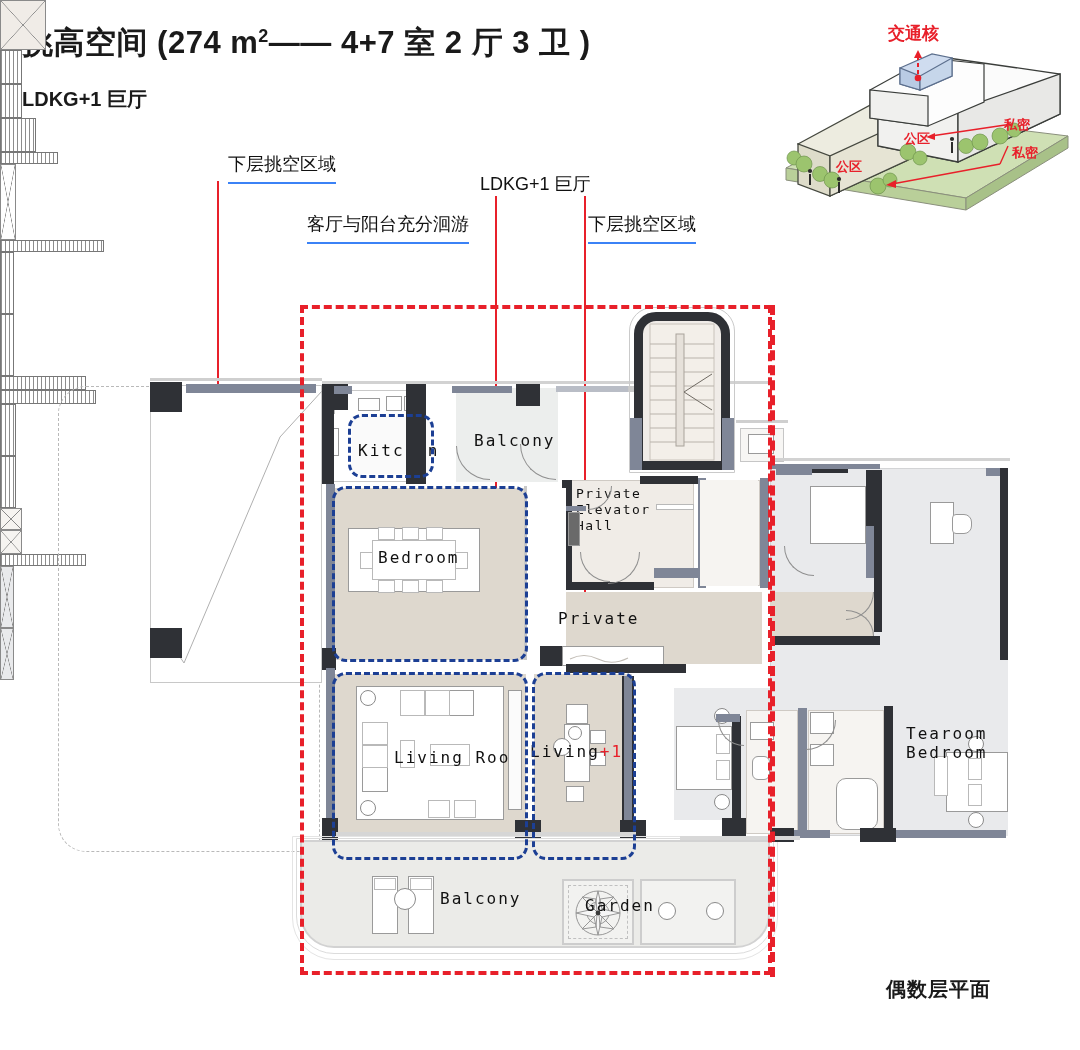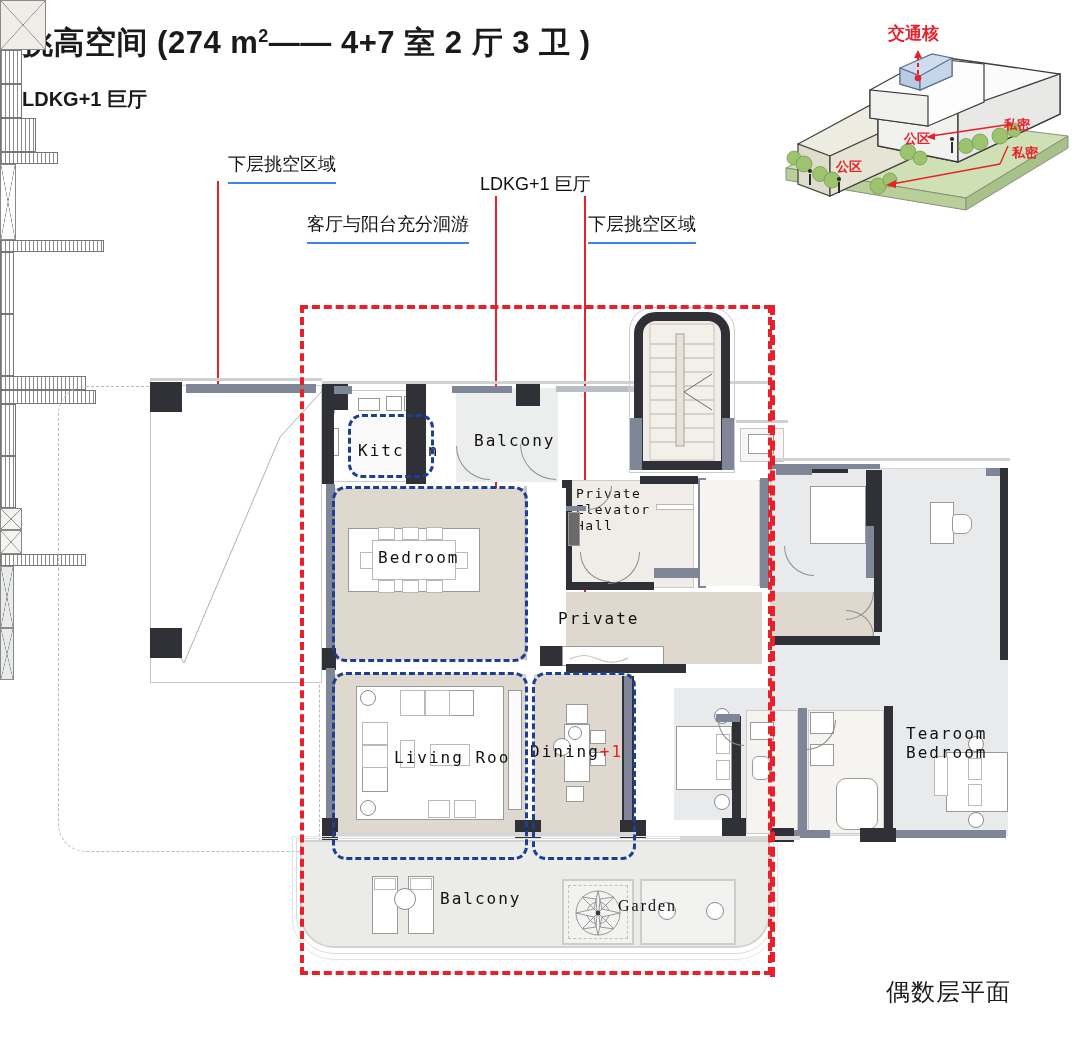--- a/index.html
+++ b/index.html
@@ -4,21 +4,21 @@
 <style>
   html,body{margin:0;padding:0;background:#ffffff;}
   body{width:1080px;height:1050px;position:relative;overflow:hidden;
        font-family:"Liberation Sans","DejaVu Sans",sans-serif;color:#1a1a1a;}
 
   
   #title-main{position:absolute;left:22px;top:22px;font-size:31px;font-weight:bold;
               letter-spacing:.5px;white-space:nowrap;}
   #title-main .sup{font-size:18px;vertical-align:super;}
   #title-sub{position:absolute;left:22px;top:86px;font-size:20px;font-weight:bold;}
-  #plan-caption{position:absolute;left:886px;top:976px;font-size:24px;font-weight:normal;
+  #plan-caption{position:absolute;left:886px;top:976px;font-size:20px;font-weight:bold;
                 letter-spacing:1px;}
 
   
   .anno{position:absolute;font-size:18px;white-space:nowrap;color:#111;}
   .anno.underline{border-bottom:2px solid #3b82f6;padding-bottom:6px;}
   .lead{position:absolute;background:#e8202a;}
   .lead.v{width:1.6px;}
   .dot{position:absolute;width:8px;height:8px;border-radius:50%;background:#e8202a;}
 
   
@@ -291,21 +291,21 @@
   <div class="wall" style="left:322px;top:818px;width:16px;height:22px;"></div>
 
   <div class="room" style="left:534px;top:674px;width:98px;height:158px;background:#ded8ce;"></div>
   <div class="furn" style="left:566px;top:704px;width:22px;height:20px;"></div>
   <div class="furn" style="left:564px;top:724px;width:26px;height:58px;"></div>
   <div class="circ" style="left:553px;top:738px;width:18px;height:18px;"></div>
   <div class="furn" style="left:590px;top:730px;width:16px;height:14px;"></div>
   <div class="furn" style="left:590px;top:752px;width:16px;height:14px;"></div>
   <div class="furn" style="left:566px;top:786px;width:18px;height:16px;"></div>
   <div class="circ" style="left:568px;top:726px;width:14px;height:14px;"></div>
-  <div class="rlabel" style="left:530px;top:742px;"><span>Dining</span><span class="plus1">+1</span></div>
+  <div class="rlabel" style="left:530px;top:742px;"><span>Living</span><span class="plus1">+1</span></div>
   <div class="wall" style="left:622px;top:676px;width:12px;height:156px;"></div>
   <div class="wall-l" style="left:624px;top:676px;width:8px;height:150px;"></div>
 
   <div class="wall" style="left:515px;top:820px;width:26px;height:18px;"></div>
   <div class="wall" style="left:620px;top:820px;width:26px;height:18px;"></div>
   <div class="thin" style="left:336px;top:832px;width:300px;height:5px;background:#d6d6d6;"></div>
 
   <div class="slab tile" style="left:300px;top:840px;width:470px;height:108px;background:#ebebe8;
        border:2px solid #d2d2d2;border-radius:0 0 34px 34px;box-sizing:border-box;"></div>
   <div class="slab" style="left:296px;top:838px;width:478px;height:116px;border:1px solid #dcdcdc;border-radius:0 0 38px 38px;box-sizing:border-box;"></div>
@@ -335,21 +335,21 @@
         <path d="M44 10 L29 25 L30 12 Z"></path>
       <path d="M12 42 L27 27 L26 40 Z"></path>
         <path d="M44 42 L29 27 L30 40 Z"></path>
     </g>
     <circle cx="28" cy="26" r="2.4" fill="#3a3a3a"></circle>
   </svg>
   <div class="slab" style="left:640px;top:879px;width:96px;height:66px;border:2px solid #cdcdcd;background:#f2f2f0;box-sizing:border-box;"></div>
   <div class="hatch" style="left:672px;top:896px;width:36px;height:34px;"></div>
   <div class="circ" style="left:658px;top:902px;width:18px;height:18px;"></div>
   <div class="circ" style="left:706px;top:902px;width:18px;height:18px;"></div>
-  <div class="rlabel" style="left:618px;top:896px;font-family:Liberation Serif, serif;">Garden</div>
+  <div class="rlabel" style="left:585px;top:896px;">Garden</div>
 
   <div class="room" style="left:770px;top:468px;width:238px;height:368px;background:#e9eaec;border:1px solid #d3d4d6;"></div>
 
   <div class="room" style="left:772px;top:470px;width:98px;height:104px;background:#e9eaec;"></div>
   <div class="furn" style="left:810px;top:486px;width:56px;height:58px;"></div>
   <div class="furn nb" style="left:866px;top:492px;width:14px;height:20px;"></div>
   <div class="furn nb" style="left:866px;top:516px;width:14px;height:20px;"></div>
   <div class="circ" style="left:866px;top:474px;width:14px;height:14px;"></div>
   <div class="circ" style="left:866px;top:546px;width:14px;height:14px;"></div>
   <div class="hatch" style="left:818px;top:562px;width:58px;height:12px;"></div>

